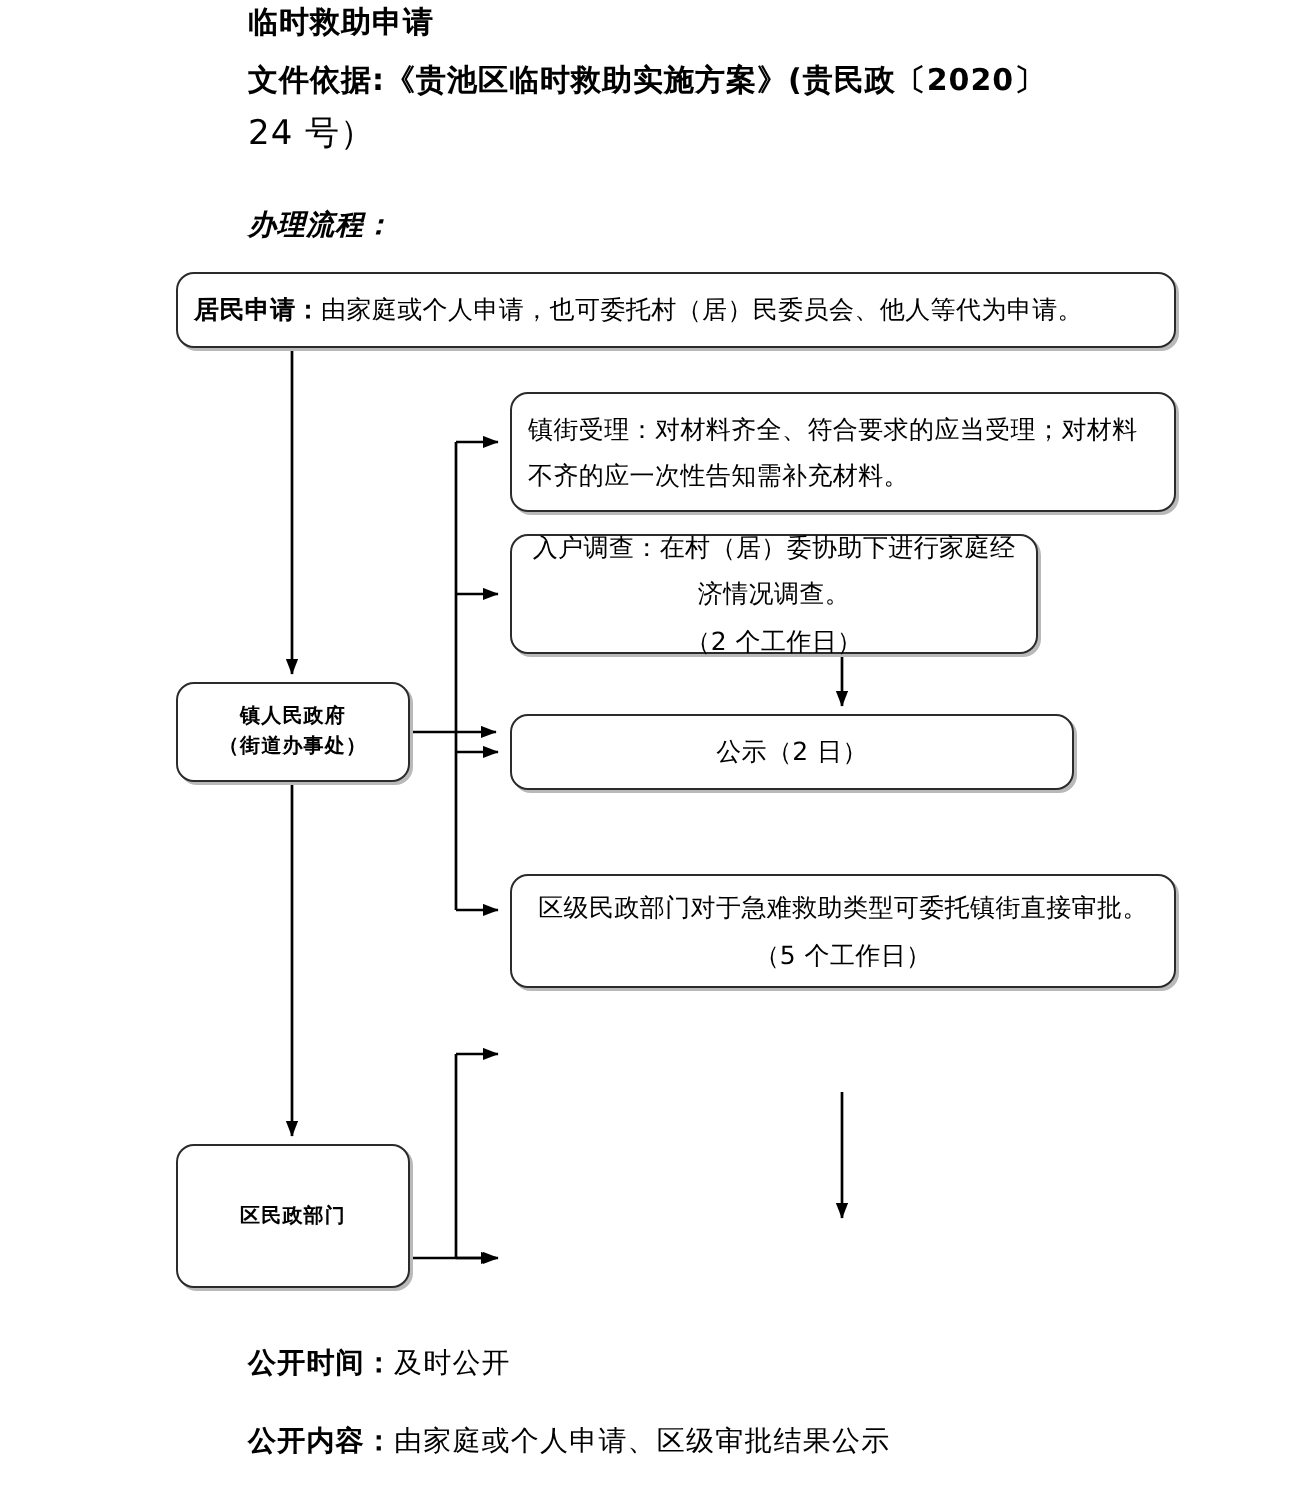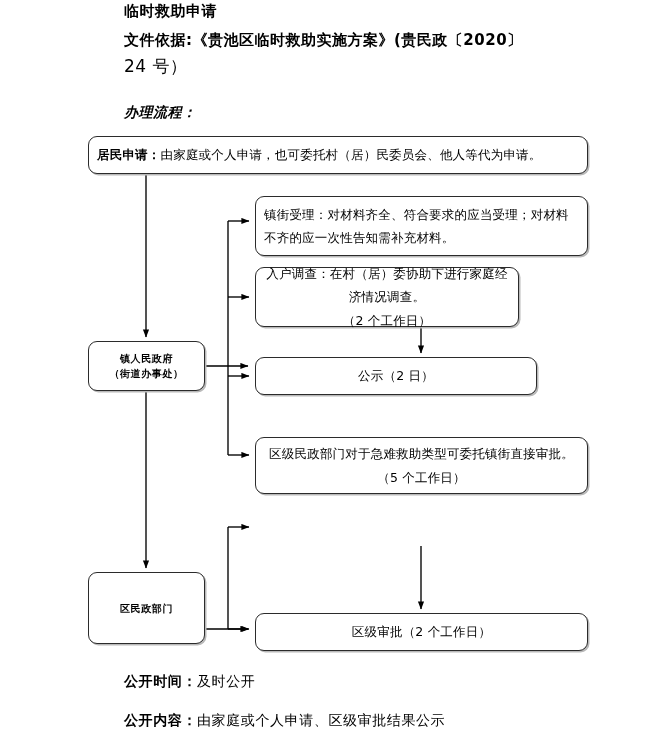--- a/index.html
+++ b/index.html
@@ -149,21 +149,18 @@
   </div>
 
   <div class="box" id="box-urgent">
     <span class="txt">
       <span>区级民政部门对于急难救助类型可委托镇街直接审批。</span><br>
       <span>（5 个工作日）</span>
     </span>
   </div>
 
 
-  <div class="box" id="box-approval">
-    <span class="txt">区级审批（2 个工作日）</span>
-  </div>
 
   <div class="ftr ftr-time"><span class="ftr-label">公开时间：</span><span class="ftr-val">及时公开</span></div>
 
   <div class="ftr ftr-content"><span class="ftr-label">公开内容：</span><span class="ftr-val">由家庭或个人申请、区级审批结果公示</span></div>
 
 </div>
 
 </body></html>

